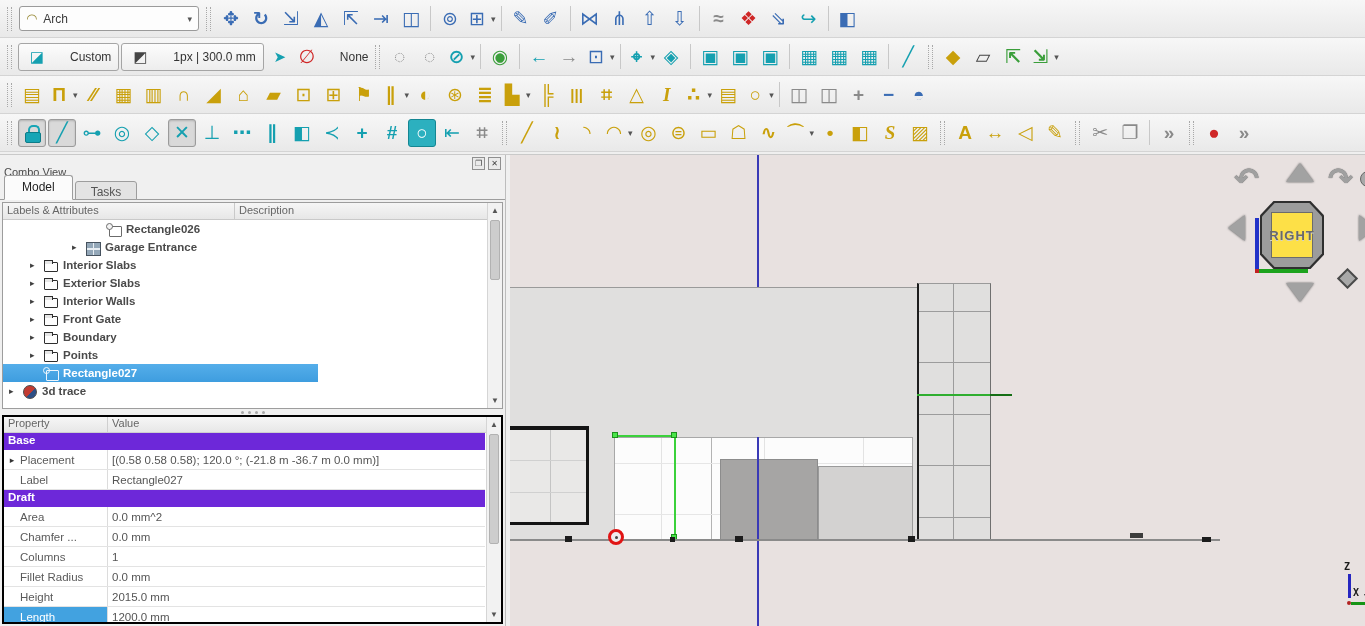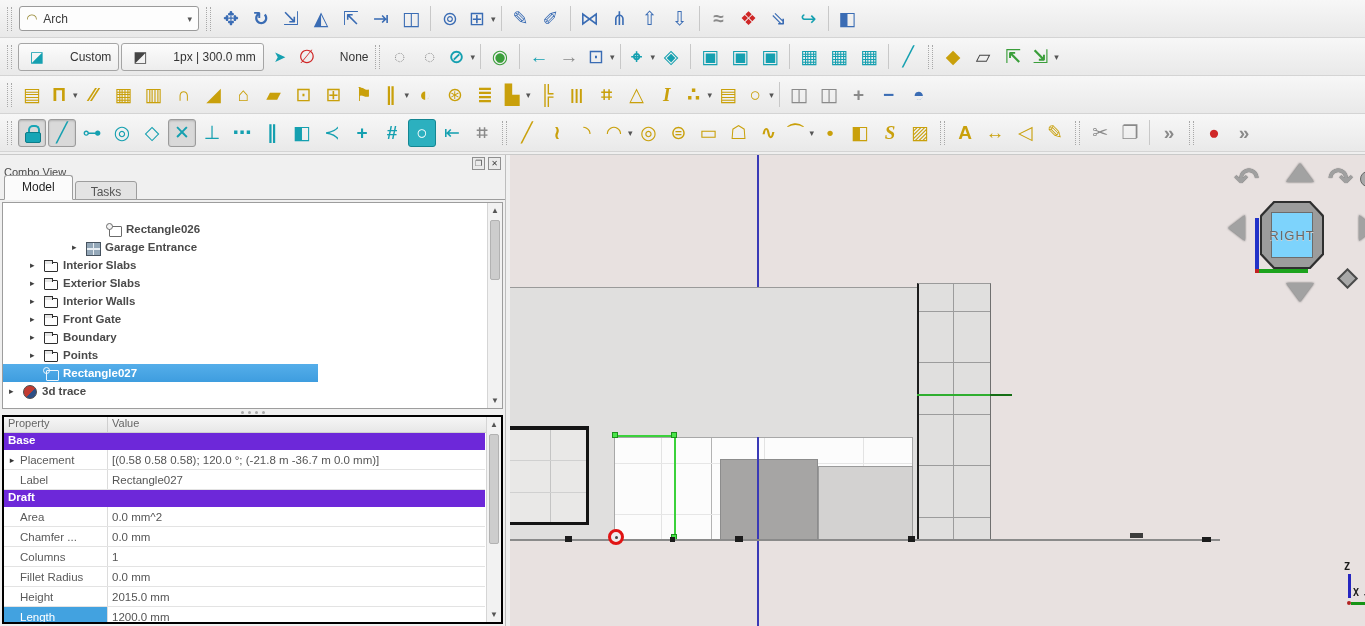--- a/index.html
+++ b/index.html
@@ -81,21 +81,21 @@
   .sb .ar { height:15px; text-align:center; font-size:8px; color:#555; line-height:15px; }
   .sb .ar.dn { position:absolute; bottom:0; left:0; right:0; }
   .sb .thumb { position:absolute; left:2px; right:2px; background:#cdcdcd; border:1px solid #b2b2b2; border-radius:2px; }
 
   
   .viewport { position:absolute; left:510px; top:155px; width:855px; height:471px; background:#e8e1e0; overflow:hidden; }
   .vp { position:absolute; }
   .tri { width:0; height:0; position:absolute; filter:drop-shadow(0 0 1px #555); }
   .navcube { position:absolute; background:#2f2f2f; clip-path:polygon(21% 0,79% 0,100% 21%,100% 79%,79% 100%,21% 100%,0 79%,0 21%); }
   .navcube .in { position:absolute; inset:2px; background:#9c9c9c; clip-path:polygon(21% 0,79% 0,100% 21%,100% 79%,79% 100%,21% 100%,0 79%,0 21%); }
-  .navcube .face { position:absolute; inset:11px; background:#7dd3fc; border:1px solid #6c6c6c; display:flex; align-items:center; justify-content:center; font-size:13px; font-weight:normal; letter-spacing:1px; color:#696969; text-shadow:0 1px 0 #cfcfcf; }
+  .navcube .face { position:absolute; inset:11px; background:#fde047; border:1px solid #6c6c6c; display:flex; align-items:center; justify-content:center; font-size:13px; font-weight:bold; letter-spacing:1px; color:#696969; text-shadow:0 1px 0 #cfcfcf; }
   .axlbl { position:absolute; font-size:10px; font-weight:bold; color:#1a1a1a; font-family:"DejaVu Sans Mono","Liberation Mono",monospace; }
 </style>
 </head>
 <body>
 
 <div class="toolbars">
   <div class="tbrow">
     <span class="tb-handle"></span>
     <div class="wbsel">
       <span class="wbicon">◠</span>
@@ -500,20 +500,24 @@
   <div class="cv-title">
     <span class="t">Combo View</span>
     <span class="cv-btn">❐</span>
     <span class="cv-btn">✕</span>
   </div>
   <div class="cv-tabs">
     <span class="tab active">Model</span>
     <span class="tab inactive">Tasks</span>
   </div>
   <div class="treebox">
+    <div class="thead">
+      <span class="c1">Labels &amp; Attributes</span>
+      <span class="c2">Description</span>
+    </div>
     <div style="position:absolute;left:0;top:17px;right:16px;bottom:0;">
         <div class="trow">
           <span class="tsp" style="width: 90px;"></span>
           <span class="tarrow"></span>
           <span class="ti ti-rect"></span>
           <span class="tlabel">Rectangle026</span>
         </div>
         <div class="trow">
           <span class="tsp" style="width: 69px;"></span>
           <span class="tarrow">▸</span>

